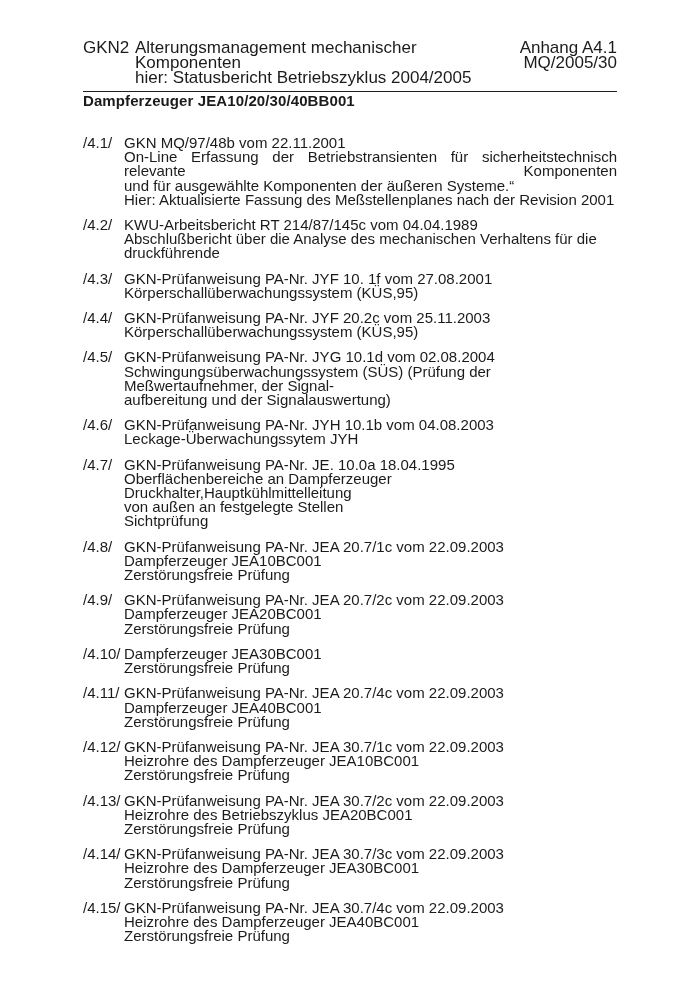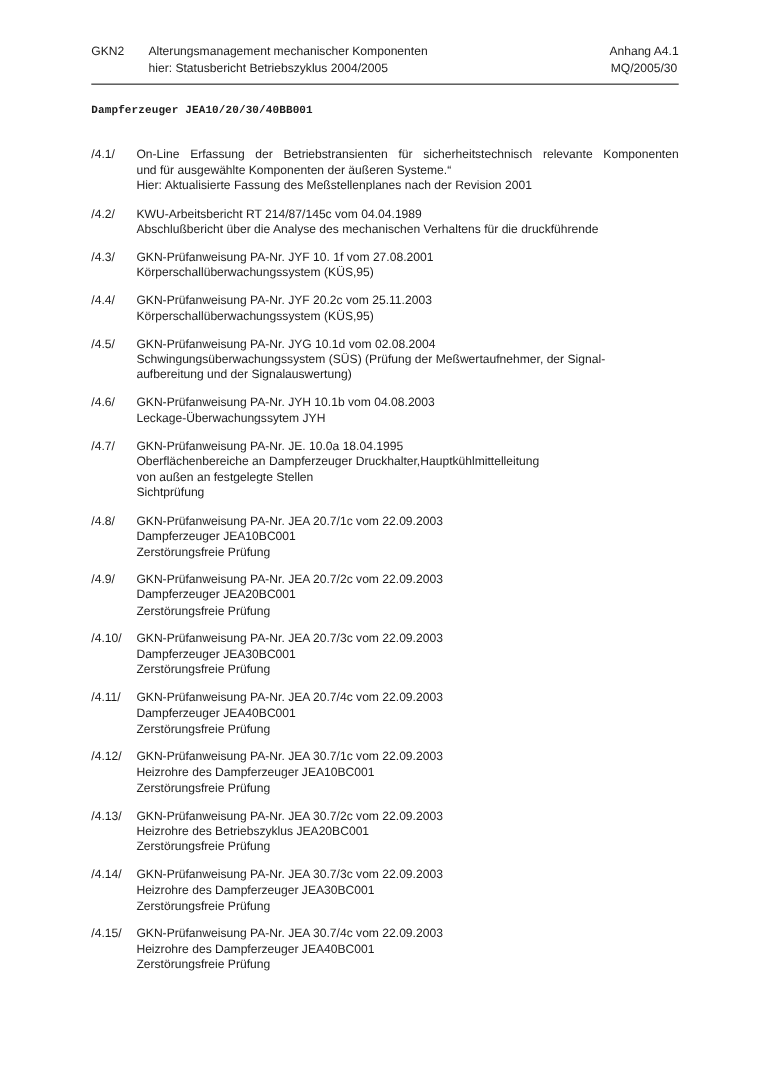--- a/index.html
+++ b/index.html
@@ -17,40 +17,38 @@
     overflow: hidden;
   }
   .content {
     position: absolute;
     left: 83px; top: 40px;
     width: 534px;
   }
   .header {
     display: flex;
     align-items: flex-start;
-    font-size: 11px;
+    font-size: 17px;
     line-height: 15px;
     border-bottom: 1.5px solid #1f1f1f;
     padding-bottom: 6px;
   }
   .h-code { width: 52px; flex: none; }
   .h-mid  { flex: 1; }
-  .h-right { text-align: center; white-space: nowrap; }
+  .h-right { text-align: right; white-space: nowrap; }
   .doc-title {
-    margin-top: 19px;
-    font-size: 10px;
+    font-size: 15px;
     font-weight: bold;
     letter-spacing: 0.1px;
-    font-family: Liberation Mono, monospace;
   }
   .ref-list { margin-top: 27px; }
   .ref-item {
     display: flex;
     align-items: flex-start;
-    font-size: 11px;
+    font-size: 15px;
     line-height: 14.2px;
     margin-bottom: 11px;
   }
   .ref-id { width: 41px; flex: none; }
   .ref-body { flex: 1; min-width: 0; }
   .ref-line { }
   .ref-line.stretch {
     text-align: justify;
     text-align-last: justify;
   }
@@ -72,20 +70,21 @@
         <div>MQ/2005/30</div>
       </div>
     </div>
 
     <div class="doc-title">Dampferzeuger JEA10/20/30/40BB001</div>
 
     <div class="ref-list">
   <div class="ref-item">
     <div class="ref-id">/4.1/</div>
     <div class="ref-body">
+            <div class="ref-line">GKN MQ/97/48b vom 22.11.2001</div>
             <div class="ref-line stretch">On-Line Erfassung der Betriebstransienten für sicherheitstechnisch relevante Komponenten</div>
             <div class="ref-line">und für ausgewählte Komponenten der äußeren Systeme.“</div>
             <div class="ref-line">Hier: Aktualisierte Fassung des Meßstellenplanes nach der Revision 2001</div>
           </div>
   </div>
 
   <div class="ref-item">
     <div class="ref-id">/4.2/</div>
     <div class="ref-body">
             <div class="ref-line">KWU-Arbeitsbericht RT 214/87/145c vom 04.04.1989</div>
@@ -150,21 +149,20 @@
     <div class="ref-body">
             <div class="ref-line">GKN-Prüfanweisung PA-Nr. JEA 20.7/2c vom 22.09.2003</div>
             <div class="ref-line">Dampferzeuger JEA20BC001</div>
             <div class="ref-line">Zerstörungsfreie Prüfung</div>
           </div>
   </div>
 
   <div class="ref-item">
     <div class="ref-id">/4.10/</div>
     <div class="ref-body">
-            <div class="ref-line">GKN-Prüfanweisung PA-Nr. JEA 20.7/3c vom 22.09.2003</div>
             <div class="ref-line">Dampferzeuger JEA30BC001</div>
             <div class="ref-line">Zerstörungsfreie Prüfung</div>
           </div>
   </div>
 
   <div class="ref-item">
     <div class="ref-id">/4.11/</div>
     <div class="ref-body">
             <div class="ref-line">GKN-Prüfanweisung PA-Nr. JEA 20.7/4c vom 22.09.2003</div>
             <div class="ref-line">Dampferzeuger JEA40BC001</div>

